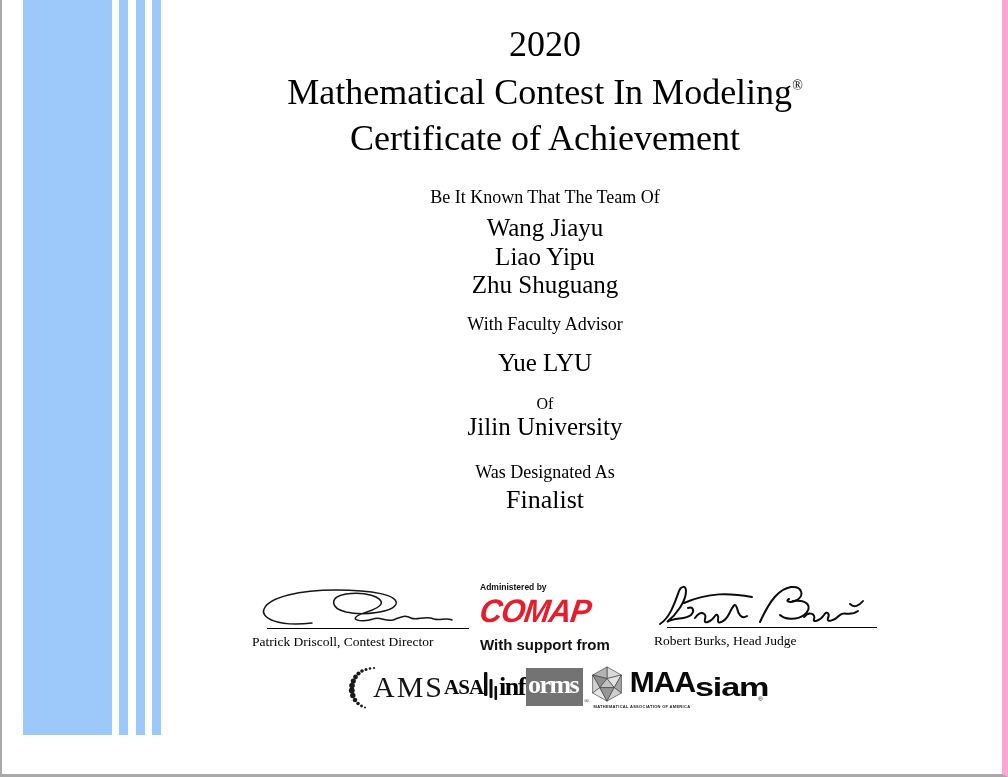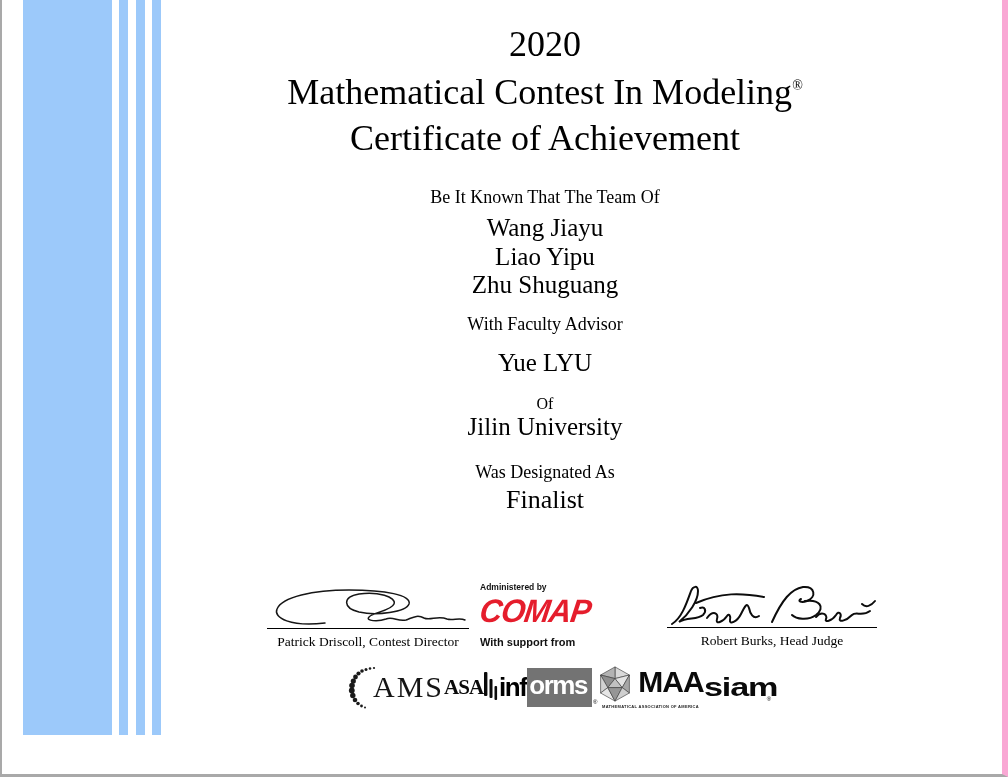--- a/index.html
+++ b/index.html
@@ -35,47 +35,47 @@
   .y-m1 { top:243px; }
   .y-m2 { top:271px; }
   .y-advintro { top:314px; }
   .y-adv { top:349px; }
   .y-of  { top:395px; }
   .y-inst { top:413px; }
   .y-desintro { top:462px; }
   .y-des { top:485px; }
 
   
-  .sigblock { position:absolute; text-align:center; }
+  .sigblock { position:absolute; }
   .sig-left  { left:250px; top:585px; width:232px; }
   .sig-right { left:652px; top:578px; width:236px; }
   .sig-rule { border-top:1.5px solid #000; margin:0 auto; }
   .sig-left  .sig-rule { width:202px; margin-top:-5px; }
   .sig-right .sig-rule { width:210px; margin-top:-9px; }
   .sig-caption { font-size:13.5px; margin-top:5px; color:#000; }
 
   
   .admin { position:absolute; left:478px; top:582px; width:134px; text-align:left;
            font-family:"Liberation Sans", sans-serif; }
   .admin-label { font-size:8.5px; font-weight:bold; color:#111; }
   .comap { font-size:31px; font-weight:bold; font-style:italic; color:#e51d2c;
            letter-spacing:-1px; transform:skewX(-8deg) scaleY(1.05);
            margin-top:3px; line-height:1.1; }
-  .support-label { font-size:11px; font-weight:bold; color:#111; margin-top:7px; }
+  .support-label { font-size:15px; font-weight:bold; color:#111; margin-top:7px; }
 
   
   .sponsors { position:absolute; left:345px; top:660px; width:422px; height:54px;
               display:flex; align-items:center; justify-content:space-between;
               font-family:"Liberation Sans", sans-serif; }
   .sponsor { display:flex; align-items:center; }
   .ams-text { font-family:"Liberation Serif", serif; font-size:30px; letter-spacing:2px;
               color:#151515; margin-left:-4px; }
   .asa-text { font-family:"Liberation Serif", serif; font-size:21px; font-weight:bold;
               color:#0a0a0a; letter-spacing:-1px; }
-  .informs { display:flex; align-items:center; }
+  .informs { display:flex; align-items:center;font-family:Liberation Serif, serif; }
   .inf  { font-size:26px; font-weight:bold; letter-spacing:-1.5px; color:#000; }
   .orms { font-size:26px; font-weight:bold; letter-spacing:-1.5px; color:#fff;
           background:#737373; padding:2px 5px 6px 2px; margin-left:1px; }
   .lgmark { font-size:6px; color:#000; align-self:flex-end; margin:0 0 2px 1px; }
   .maa { display:flex; flex-direction:column; align-items:center; }
   .maa-row { display:flex; }
   .maa-text { font-size:30px; font-weight:bold; color:#0a0a0a; letter-spacing:-1px;
               margin-left:5px; }
   .maa-tagline { font-size:4px; font-weight:bold; letter-spacing:.3px; color:#222;
                  margin-top:1px; white-space:nowrap; }

